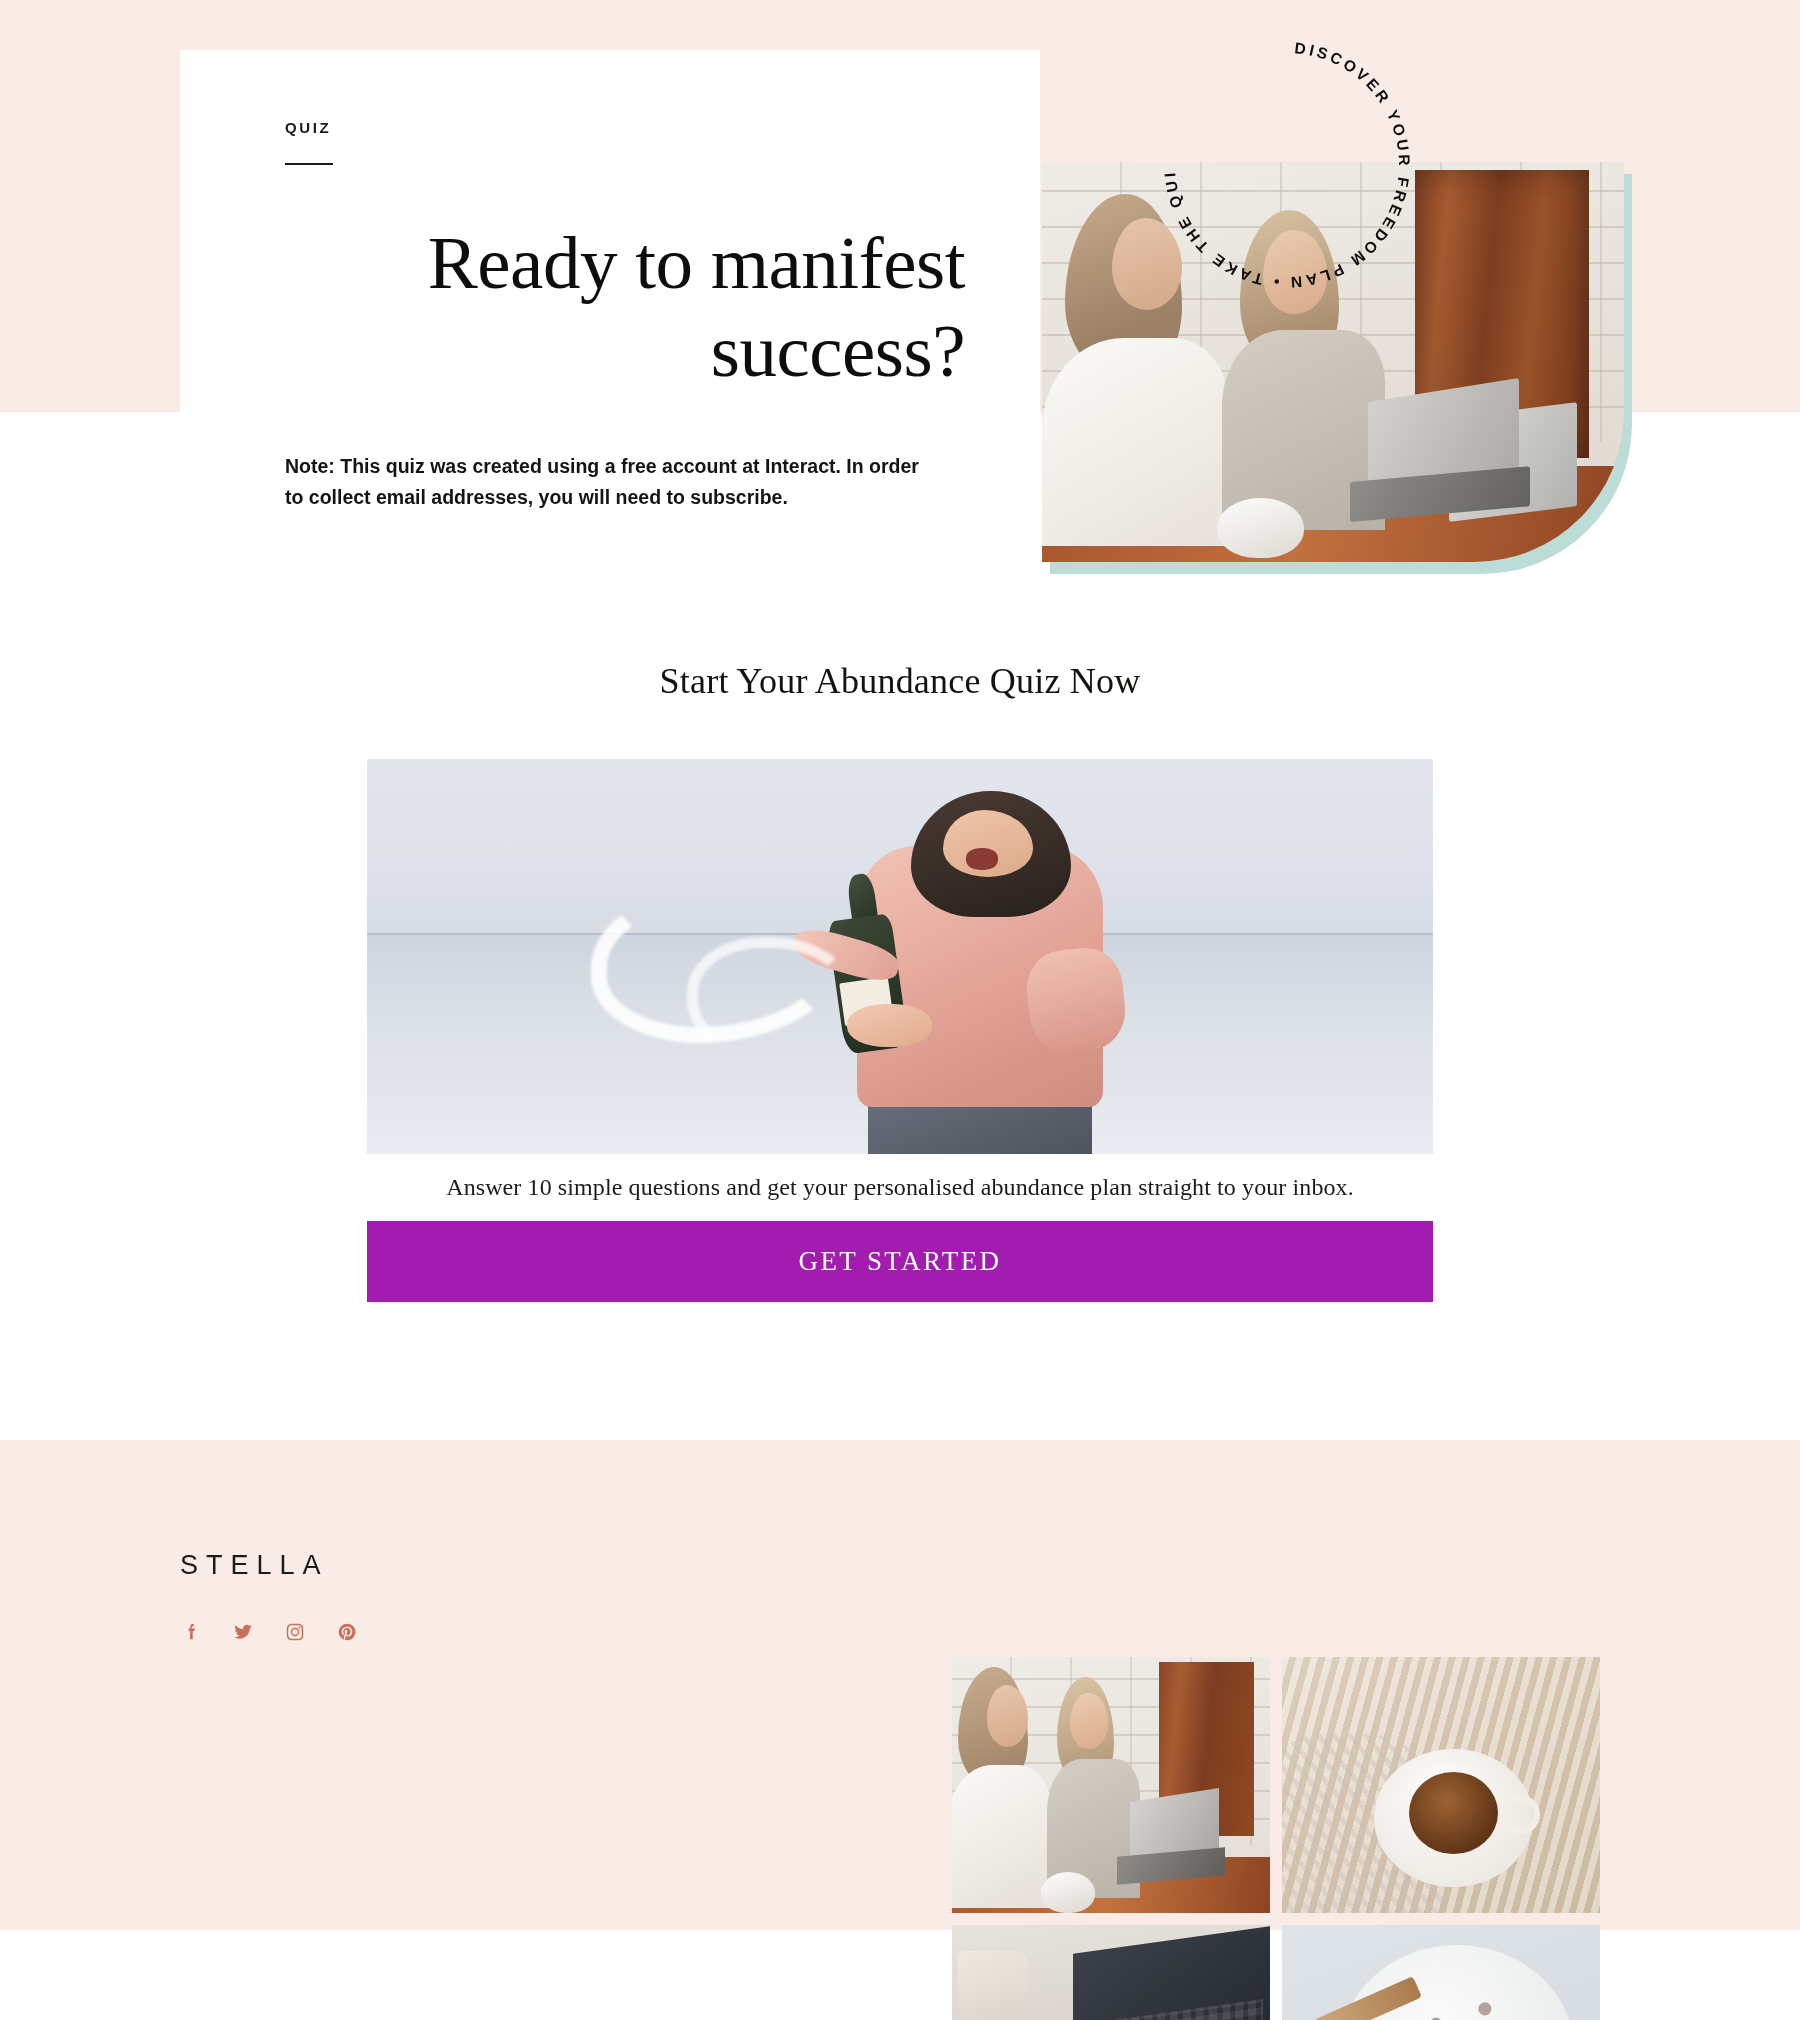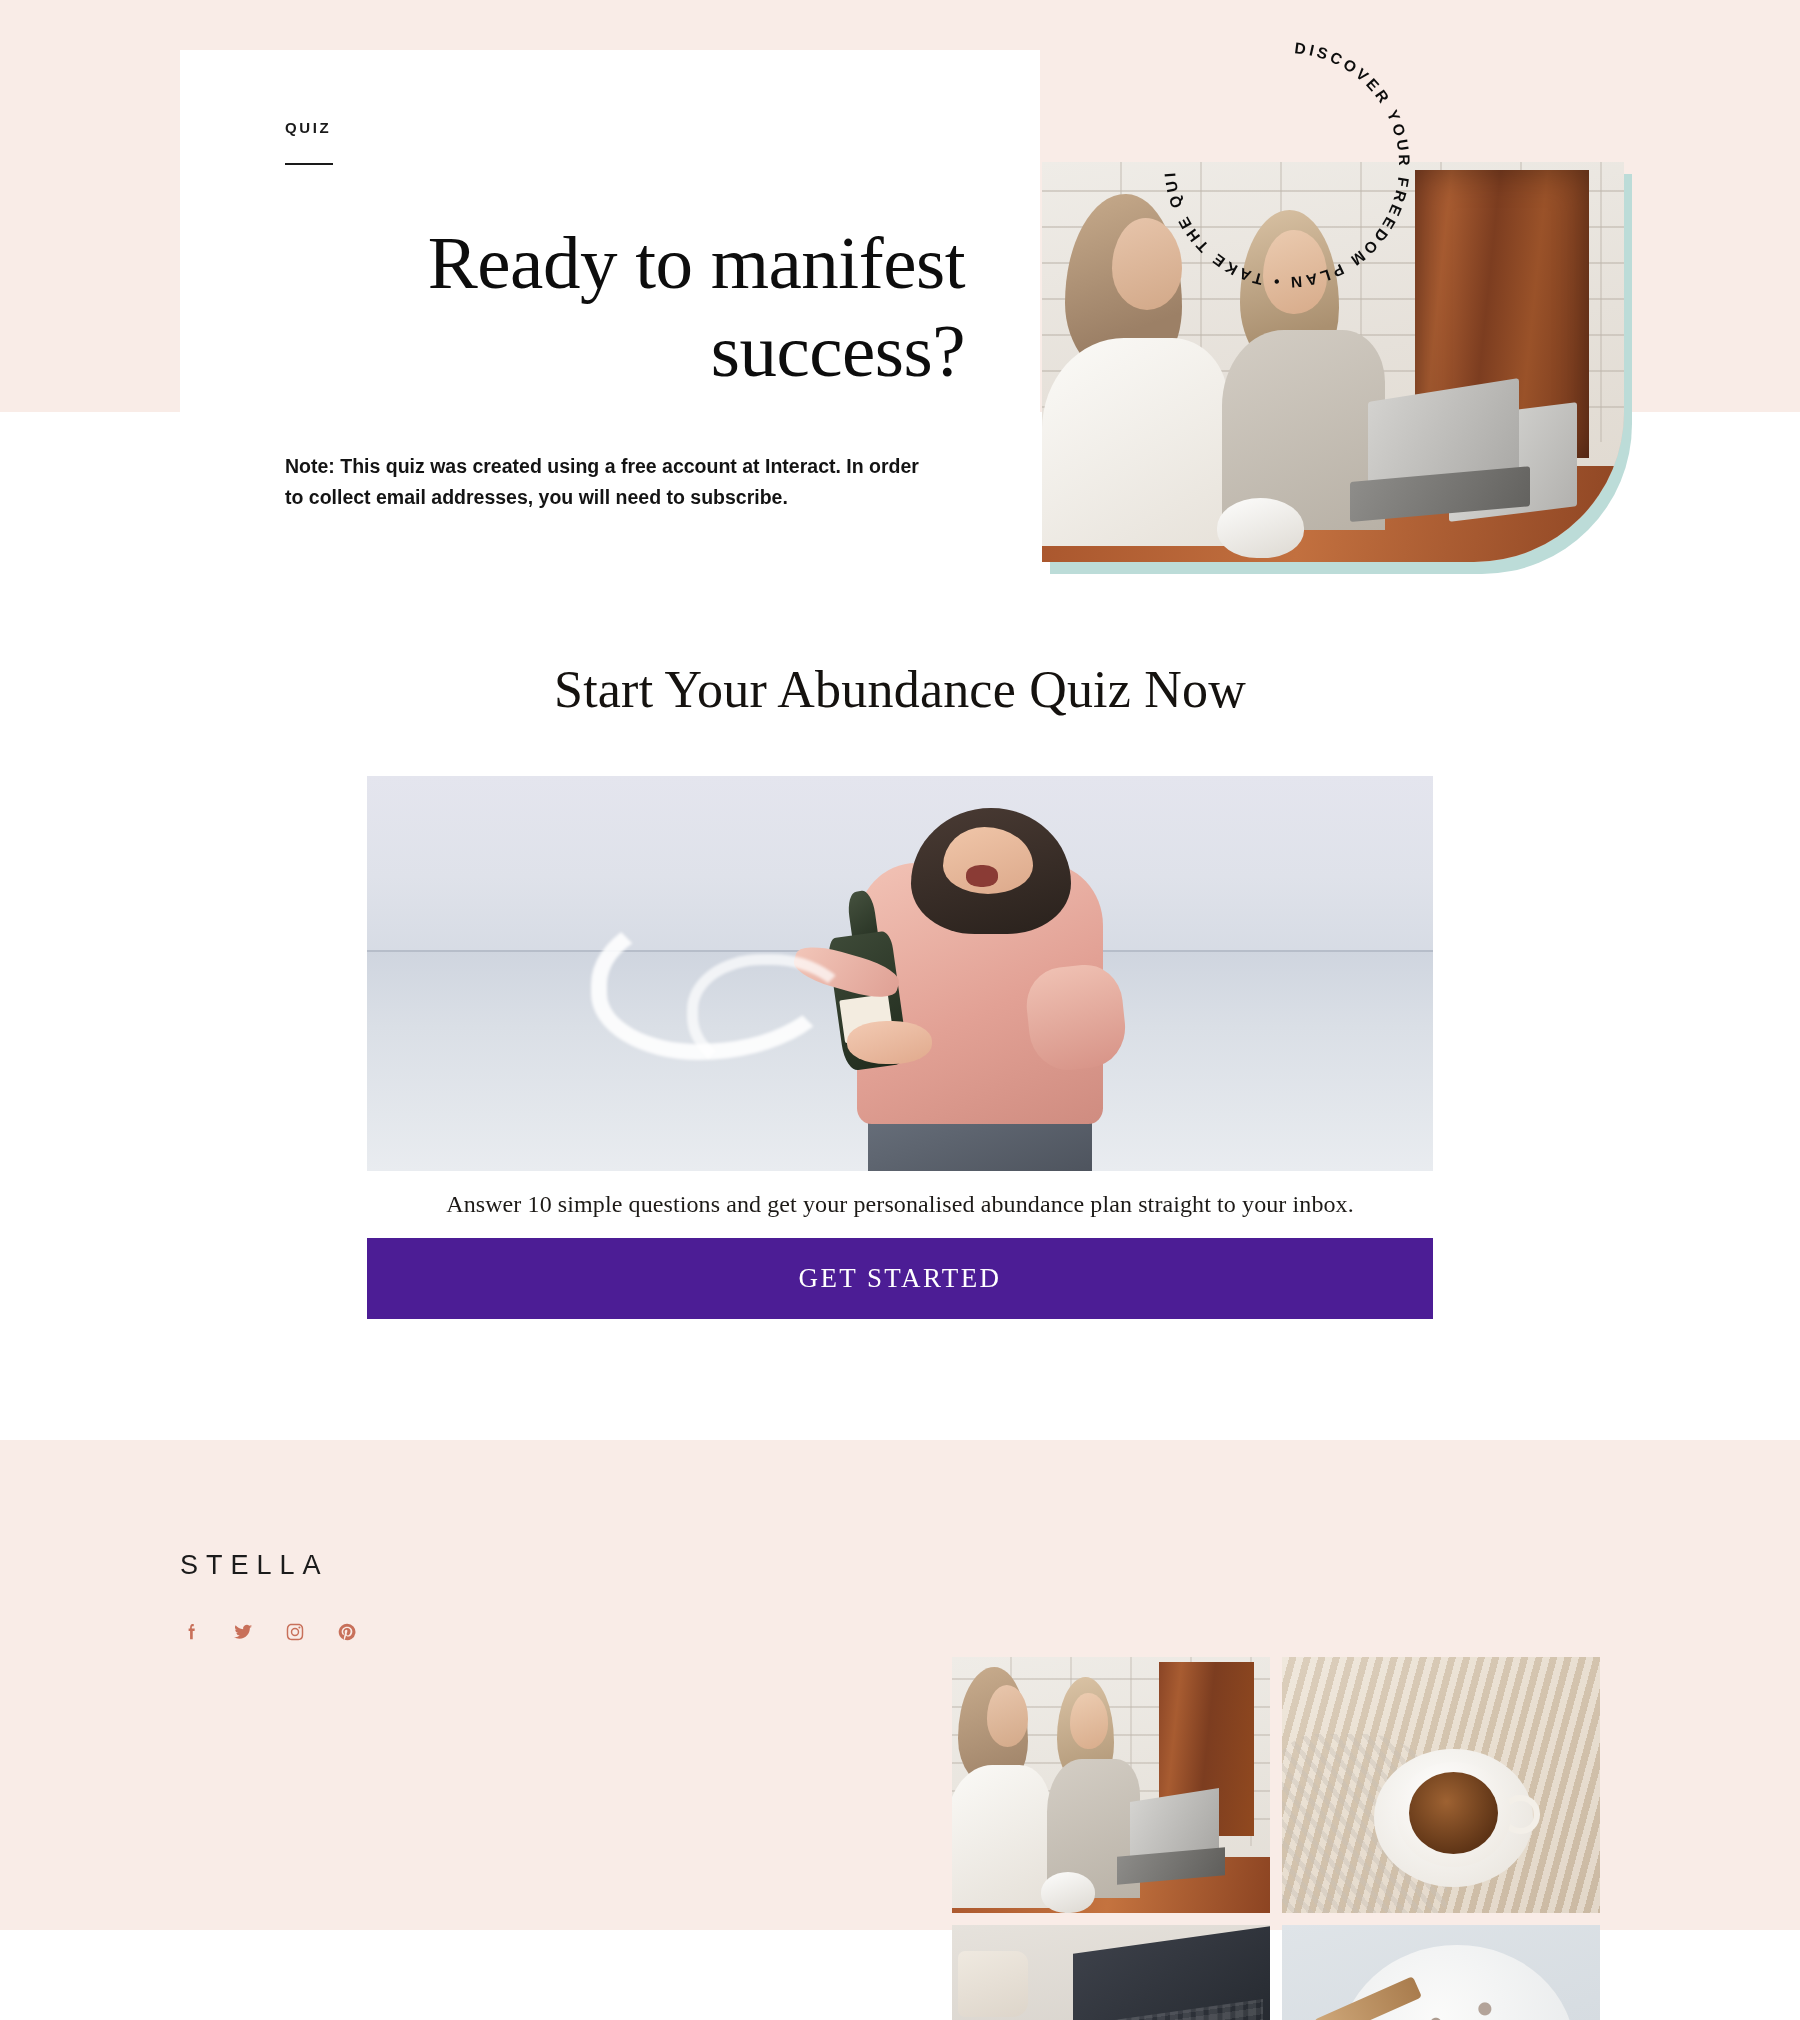--- a/index.html
+++ b/index.html
@@ -176,21 +176,21 @@
   .quiz-section {
     position: absolute;
     left: 0;
     top: 660px;
     width: 1800px;
   }
 
   .quiz-heading {
     text-align: center;
     font-family: "Liberation Serif", serif;
-    font-size: 52px;
+    font-size: 36px;
     font-weight: 400;
     color: #15120f;
     letter-spacing: 0.2px;
   }
 
   .quiz-card {
     width: 1066px;
     margin: 57px auto 0;
   }
 
@@ -256,21 +256,21 @@
     font-size: 24px;
     color: #1d1a17;
     padding: 20px 10px 0;
     letter-spacing: 0.1px;
   }
 
   .quiz-btn {
     display: block;
     width: 1066px;
     margin: 20px auto 0;
-    background: #4c1d95;
+    background: #a21caf;
     color: #ffffff;
     border: none;
     padding: 25px 0;
     font-family: "Liberation Serif", serif;
     font-size: 27px;
     letter-spacing: 2.4px;
     cursor: pointer;
   }
 
   

